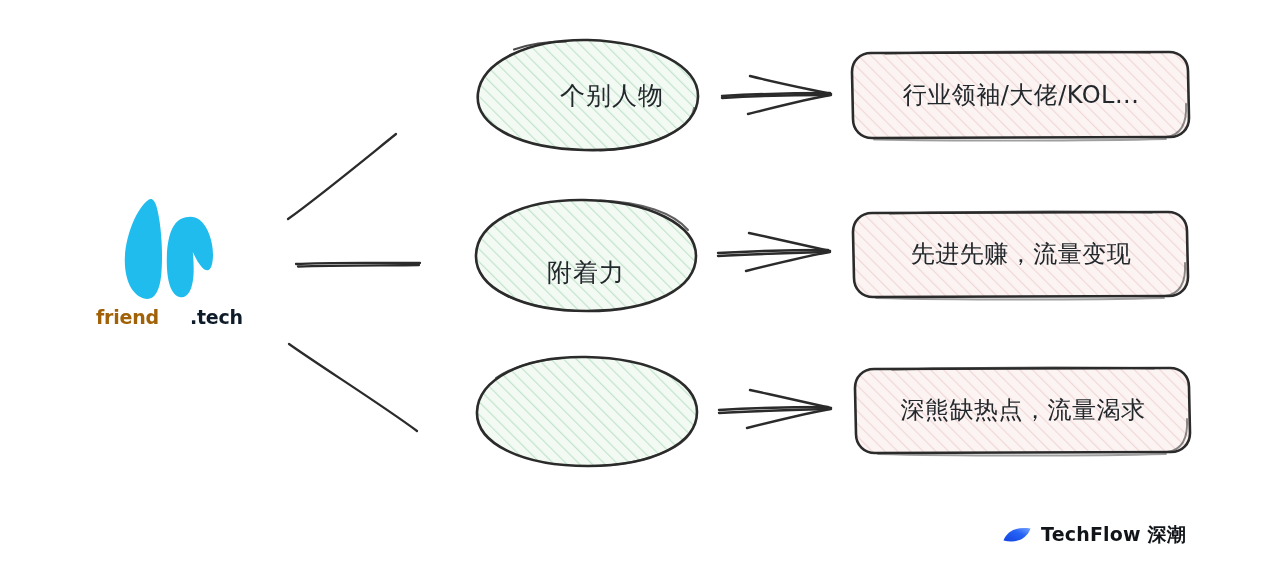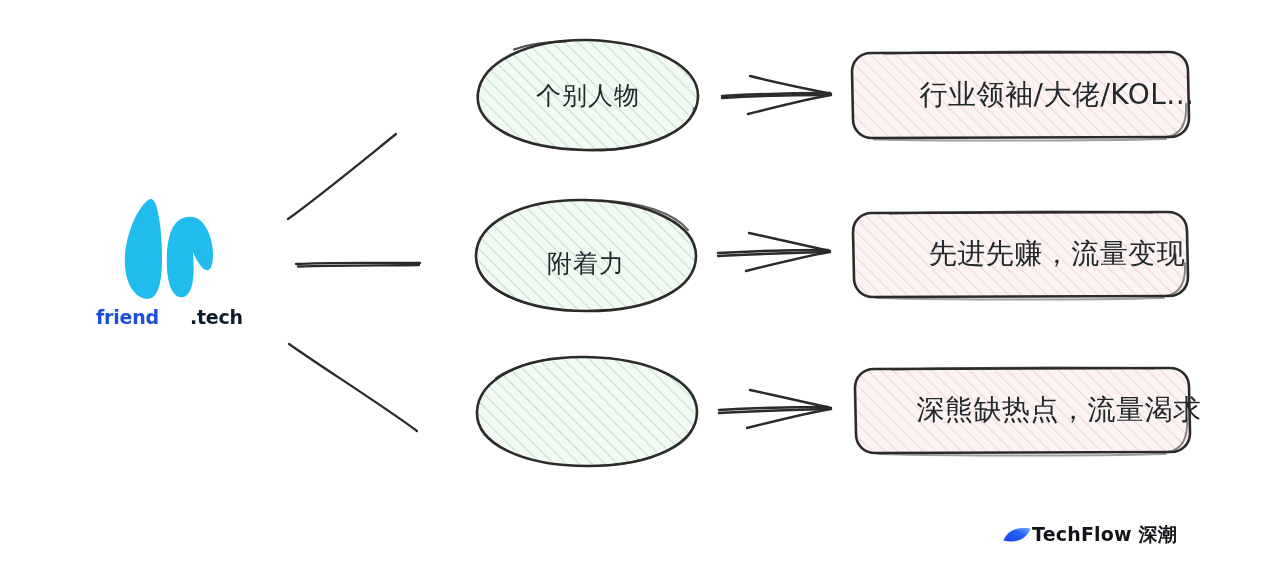--- a/index.html
+++ b/index.html
@@ -38,21 +38,21 @@
     left: 0;
     top: 110px;
     width: 140px;
     text-align: center;
     font-family: "DejaVu Sans", "Liberation Sans", sans-serif;
     font-size: 19px;
     font-weight: 700;
     letter-spacing: -0.2px;
     white-space: nowrap;
   }
-  .wm-friend { color: #1d4ed8; }
+  .wm-friend { color: #a16207; }
   .wm-tech   { color: #0d1b2a; margin-left: 31px; }
 
   
   .sketch-svg {
     position: absolute;
     left: 0;
     top: 0;
     width: 1280px;
     height: 586px;
     pointer-events: none;
@@ -66,32 +66,32 @@
     justify-content: center;
     color: #23282c;
     font-family: "DejaVu Sans", "Liberation Sans", sans-serif;
     white-space: nowrap;
   }
   .ellipse-label {
     font-size: 25px;
     letter-spacing: 1px;
   }
   .box-label {
-    font-size: 28px;
+    font-size: 24px;
     letter-spacing: 0.5px;
-    padding-left: 36px;
   }
 
   
   #watermark {
     position: absolute;
     left: 1002px;
     top: 522px;
     display: flex;
     align-items: center;
+    gap: 9px;
   }
   #watermark-text {
     font-family: "DejaVu Sans", "Liberation Sans", sans-serif;
     font-size: 19px;
     font-weight: 600;
     color: #111418;
     letter-spacing: 0.2px;
     white-space: nowrap;
   }
 </style>
@@ -190,22 +190,22 @@
 
       <g>
         <path d="M874 369 L1170 368 C1181 368 1189 376 1189 387 L1190 433 C1190 444 1182 452 1171 452 L875 453 C864 453 856 445 856 434 L855 388 C855 377 863 369 874 369 Z" fill="url(#hatch-pink)" stroke="#2b2b2b" stroke-width="2.6"></path>
         <path d="M892 369.5 C957 367.5 1082 367 1154 368.5" stroke="#2b2b2b" stroke-width="2.0" opacity="0.7"></path>
         <path d="M1187 419 C1188 437 1183 450 1167 452" stroke="#2b2b2b" stroke-width="1.9" opacity="0.55"></path>
         <path d="M878 454 C952 456 1092 456 1166 454" stroke="#2b2b2b" stroke-width="1.8" opacity="0.45"></path>
       </g>
     </g>
   </svg>
 
-  <div class="node-label ellipse-label" style="left:478px; top:70px; width:220px; height:50px;">个别人物</div>
-  <div class="node-label ellipse-label" style="left:476px; top:238px; width:220px; height:50px;">附着力</div>
+  <div class="node-label ellipse-label" style="left:478px; top:70px; width:220px; height:50px;padding-left:24px;">个别人物</div>
+  <div class="node-label ellipse-label" style="left:476px; top:247px; width:220px; height:50px;">附着力</div>
 
   <div class="node-label box-label" style="left:853px; top:70px; width:336px; height:50px;">行业领袖/大佬/KOL...</div>
   <div class="node-label box-label" style="left:854px; top:229px; width:334px; height:50px;">先进先赚，流量变现</div>
   <div class="node-label box-label" style="left:856px; top:385px; width:334px; height:50px;">深熊缺热点，流量渴求</div>
 
   <div id="watermark">
     <svg width="30" height="22" viewBox="0 0 30 22">
       <defs>
         <linearGradient id="tf-grad" x1="0" y1="1" x2="1" y2="0">
           <stop offset="0%" stop-color="#1442e0"></stop>

